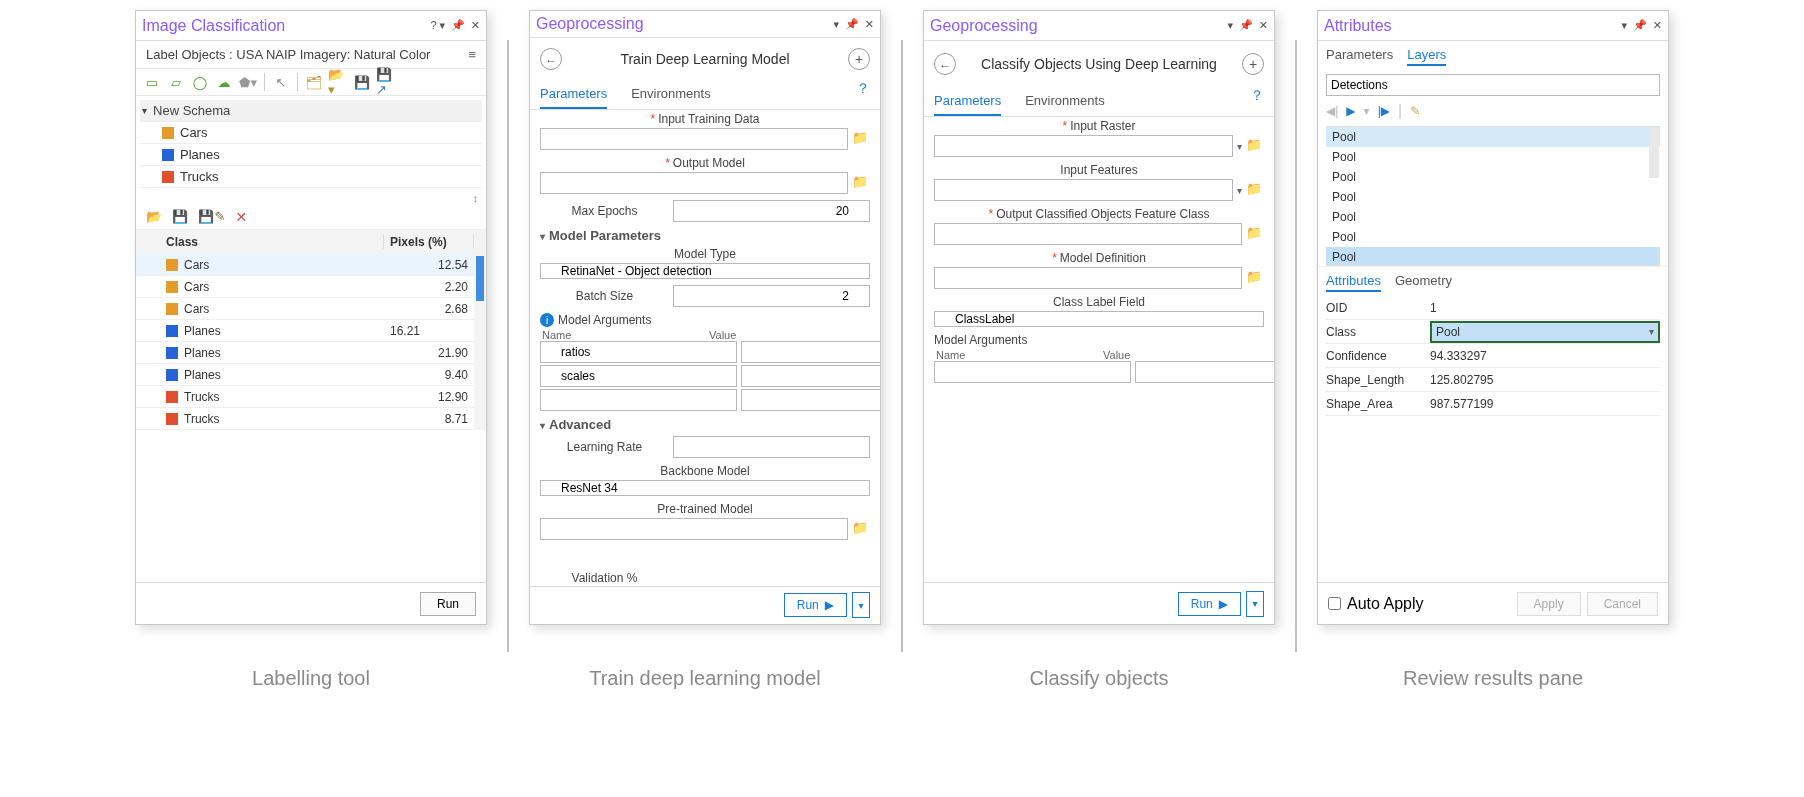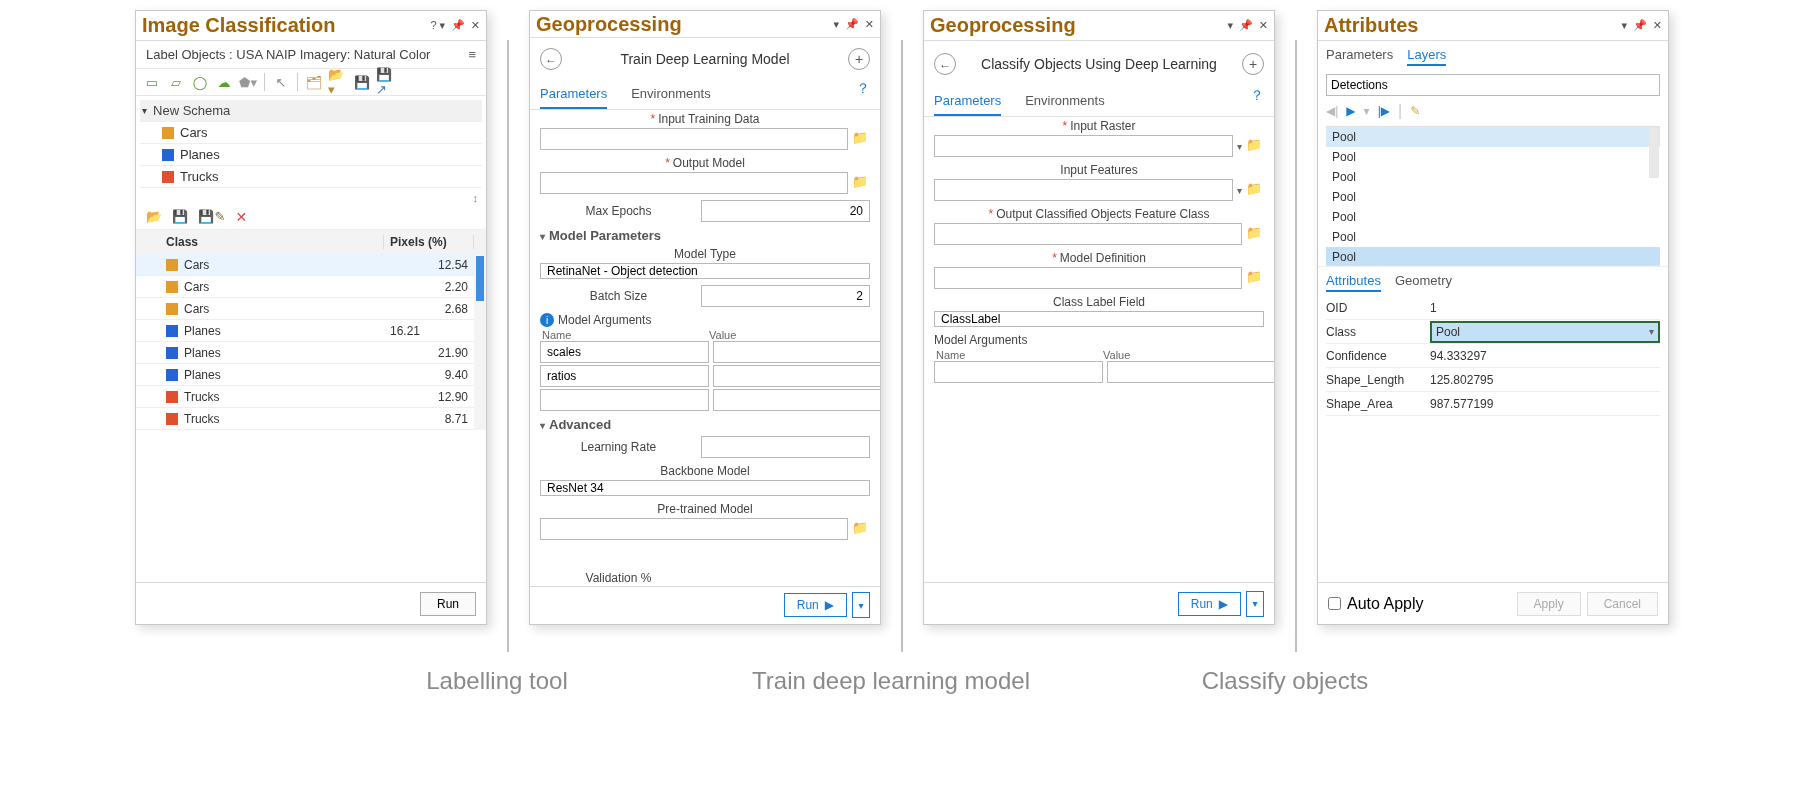--- a/index.html
+++ b/index.html
@@ -4,29 +4,29 @@
 <style>
   * { box-sizing: border-box; margin: 0; padding: 0; font-family: "Segoe UI", Tahoma, sans-serif; }
   body { display: flex; flex-direction: column; align-items: center; background: #fff; padding: 10px; }
   .row { display: flex; gap: 20px; }
   .panel {
     width: 352px; height: 615px;
     border: 1px solid #c8c8c8; background: #fff;
     display: flex; flex-direction: column;
     box-shadow: 4px 4px 10px rgba(0,0,0,.15);
   }
-  .caption { margin-top: 15px; text-align: center; font-size: 24px; color: #8a8a8a; width: 352px; }
+  .caption { margin-top: 15px; text-align: center; font-size: 20px; color: #8a8a8a; width: 352px; }
   .row-caption { display: flex; gap: 20px; }
   .vsep { width: 2px; height: 612px; background: #c0c0c0; margin-top: 30px; }
 
   .titlebar {
     height: 30px; display: flex; align-items: center; justify-content: space-between;
     padding: 0 6px; border-bottom: 1px solid #dcdcdc;
   }
-  .titlebar .title { color: #a16207; font-size: 20px; font-weight: 700; }
+  .titlebar .title { color: #8b5cf6; font-size: 16px; font-weight: 400; }
   .titlebar .winbtns { display: flex; gap: 6px; align-items: center; }
   .winbtn { font-size: 11px; color: #555; cursor: pointer; }
 
   .subtitle { font-size: 13px; color: #424242; padding: 6px 10px; display:flex; justify-content:space-between; align-items:center;}
   .toolbar {
     height: 28px; display: flex; align-items: center; gap: 4px;
     padding: 0 6px; border-top:1px solid #e6e6e6; border-bottom:1px solid #e6e6e6;
   }
   .tbtn { width:20px;height:20px;display:flex;align-items:center;justify-content:center;border-radius:2px;font-size:13px;color:#555;}
   .divider{width:1px;height:18px;background:#ccc;margin:0 2px;}
@@ -64,21 +64,21 @@
   .back{width:22px;height:22px;border:1px solid #999;border-radius:50%;display:flex;align-items:center;justify-content:center;font-size:12px;color:#555;}
   .plus{width:22px;height:22px;border:1px solid #999;border-radius:50%;display:flex;align-items:center;justify-content:center;font-size:14px;color:#555;}
   .tooltitle{font-size:14px;color:#333;}
   .help{color:#1a7bd4;font-size:14px;}
 
   .form{padding:2px 10px;font-size:12px;color:#444;overflow:hidden;}
   .field{display:flex;flex-direction:column;margin-bottom:6px;gap:2px;}
   .label{font-size:12px;text-align:center;}
   .req::before{content:"*";color:#d43;font-size:12px;margin-right:3px;}
   .row-in{display:flex;gap:4px;align-items:center;}
-  .input{flex:1;height:22px;border:1px solid #b8b8b8;padding:0 6px;font-size:12px;background:#fff;}
+  .input{flex:1;height:22px;border:1px solid #b8b8b8;padding:0 20px;font-size:12px;background:#fff;}
   .input.select{appearance:none;background:#fff;}
   .folder{width:18px;height:18px;font-size:13px;}
   .section{display:flex;align-items:center;gap:4px;color:#555;font-weight:600;font-size:13px;margin:4px 0;}
   .caret::before{content:"▾";font-size:10px;color:#666;marg
   }
   .cols{display:grid;grid-template-columns:1fr 1fr;gap:4px;font-size:11px;color:#666;}
   .cols .hdr{padding:0 2px;}
   .info{width:14px;height:14px;border-radius:50%;background:#1a7bd4;color:#fff;font-size:10px;display:flex;align-items:center;justify-content:center;}
 
   .attr-tabs{display:flex;gap:14px;padding:4px 8px;font-size:13px;}
@@ -307,25 +307,25 @@
         </div>
     <div style="display:flex;align-items:center;gap:4px;margin-bottom:2px;">
       <span class="info">i</span>
       <span class="label">Model Arguments</span>
     </div>
     <div class="cols">
           <div class="hdr">Name</div>
           <div class="hdr">Value</div>
         </div>
     <div class="cols" style="gap:4px;margin-bottom:2px;">
+          <input class="input" value="ratios" style="">
+          <input class="input" style="">
+        </div>
+    <div class="cols" style="gap:4px;margin-bottom:2px;">
           <input class="input" value="scales" style="">
-          <input class="input" style="">
-        </div>
-    <div class="cols" style="gap:4px;margin-bottom:2px;">
-          <input class="input" value="ratios" style="">
           <input class="input" style="">
         </div>
     <div class="cols" style="gap:4px;margin-bottom:6px;">
           <input class="input" style="">
           <input class="input" style="">
         </div>
     <div class="section">
           <span class="caret"></span>
           <span>Advanced</span>
         </div>
@@ -522,13 +522,14 @@
 
 </div>
 
 <div class="row-caption">
   <div class="caption">Labelling tool</div>
   <div style="width:2px;"></div>
   <div class="caption">Train deep learning model</div>
   <div style="width:2px;"></div>
   <div class="caption">Classify objects</div>
   <div style="width:2px;"></div>
+  <div class="caption">Review results pane</div>
 </div>
 
 </body></html>

